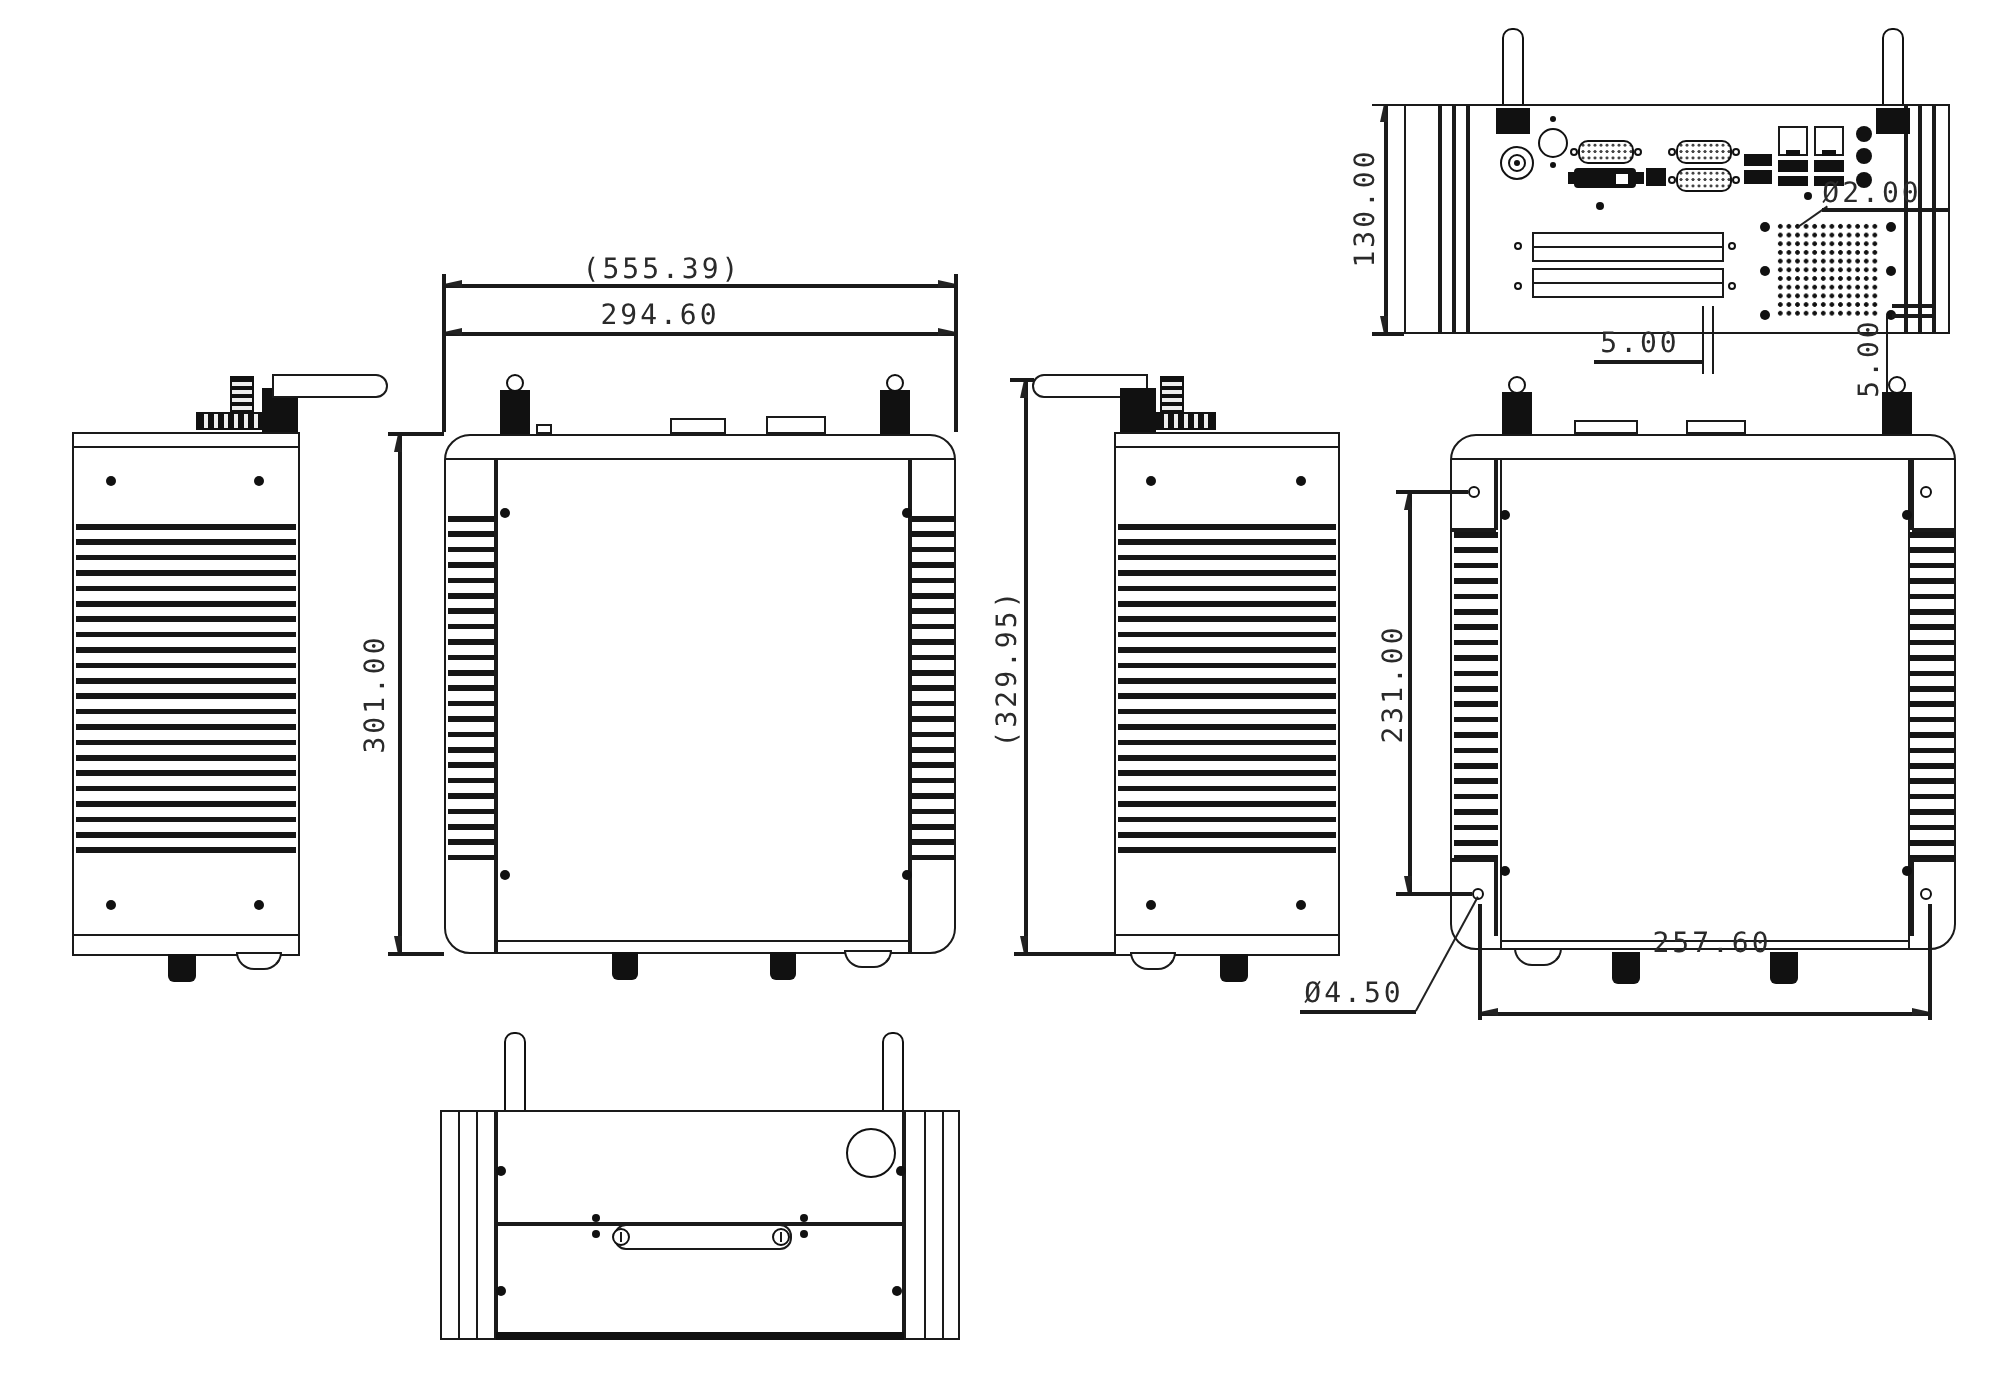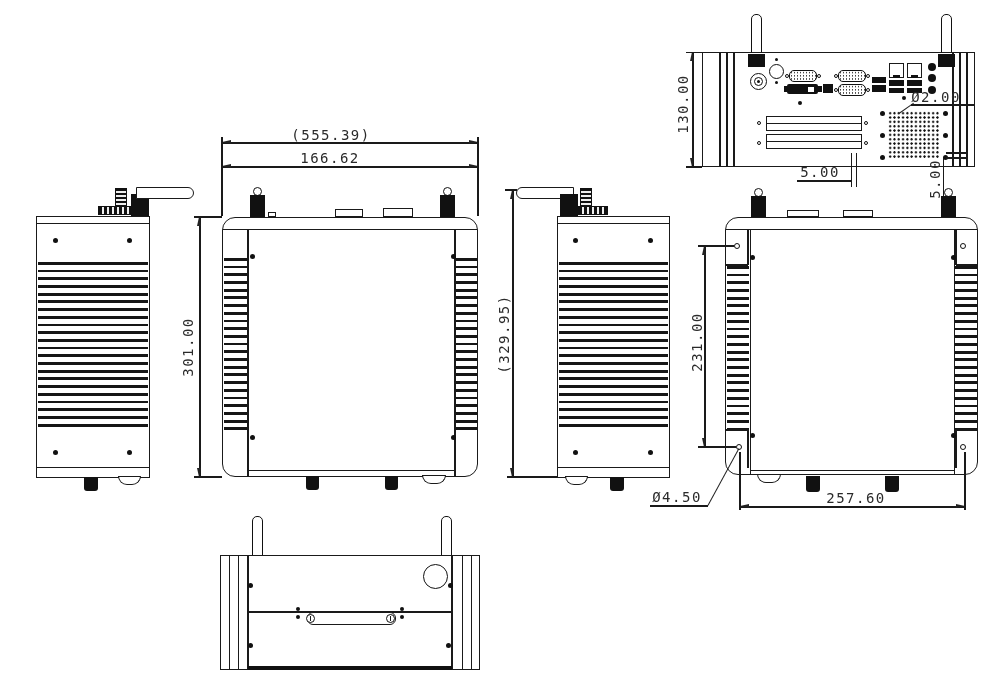--- a/index.html
+++ b/index.html
@@ -59,21 +59,21 @@
 
   <div class="ln" style="left:221.4px;top:137px;height:79px"></div>
   <div class="ln" style="left:477.4px;top:137px;height:79px"></div>
   <div class="ln" style="left:222px;top:142.4px;width:256px"></div>
   <div class="ar ar-l" style="left:222px;top:140px"></div>
   <div class="ar ar-r" style="left:469px;top:140px"></div>
   <div class="lbl" style="left:331px;top:135px">(555.39)</div>
   <div class="ln" style="left:222px;top:166.4px;width:256px"></div>
   <div class="ar ar-l" style="left:222px;top:164px"></div>
   <div class="ar ar-r" style="left:469px;top:164px"></div>
-  <div class="lbl" style="left:330px;top:158px">166.62</div>
+  <div class="lbl" style="left:330px;top:158px">294.60</div>
 
   <div class="ring" style="left:252.5px;top:187px;width:9px;height:9px"></div>
   <div class="blk" style="left:249.5px;top:195px;width:15px;height:22px"></div>
   <div class="ring" style="left:442.5px;top:187px;width:9px;height:9px"></div>
   <div class="blk" style="left:439.5px;top:195px;width:15px;height:22px"></div>
   <div class="box" style="left:335px;top:209px;width:28px;height:8px"></div>
   <div class="box" style="left:383px;top:208px;width:30px;height:9px"></div>
   <div class="box" style="left:268px;top:212px;width:8px;height:5px"></div>
   <div class="box rnd" style="left:222px;top:217px;width:256px;height:260px"></div>
   <div class="ln" style="left:223px;top:228.5px;width:254px"></div>
@@ -233,21 +233,21 @@
   <div class="ln" style="left:704.4px;top:246px;height:201px"></div>
   <div class="ar ar-u" style="left:702px;top:246px"></div>
   <div class="ar ar-d" style="left:702px;top:438px"></div>
   <div class="lbl v" style="left:697px;top:342px">231.00</div>
 
   <div class="ln" style="left:739.4px;top:452px;height:58px"></div>
   <div class="ln" style="left:964.4px;top:452px;height:58px"></div>
   <div class="ln" style="left:740px;top:506.4px;width:225px"></div>
   <div class="ar ar-l" style="left:740px;top:504px"></div>
   <div class="ar ar-r" style="left:956px;top:504px"></div>
-  <div class="lbl" style="left:856px;top:498px">257.60</div>
+  <div class="lbl" style="left:856px;top:472px">257.60</div>
 
   <div class="lbl" style="left:677px;top:497px">Ø4.50</div>
   <div class="ln" style="left:650px;top:505.4px;width:58px"></div>
   <div class="diag" style="left:708px;top:505px;width:65px;transform:rotate(-61.5deg)"></div>
 
   <div class="tube" style="left:251.5px;top:516px;width:11.5px;height:40px"></div>
   <div class="tube" style="left:440.5px;top:516px;width:11.5px;height:40px"></div>
   <div class="box" style="left:220px;top:555px;width:260px;height:115px"></div>
   <div class="ln" style="left:228.9px;top:556px;height:113px"></div>
   <div class="ln" style="left:237.9px;top:556px;height:113px"></div>

